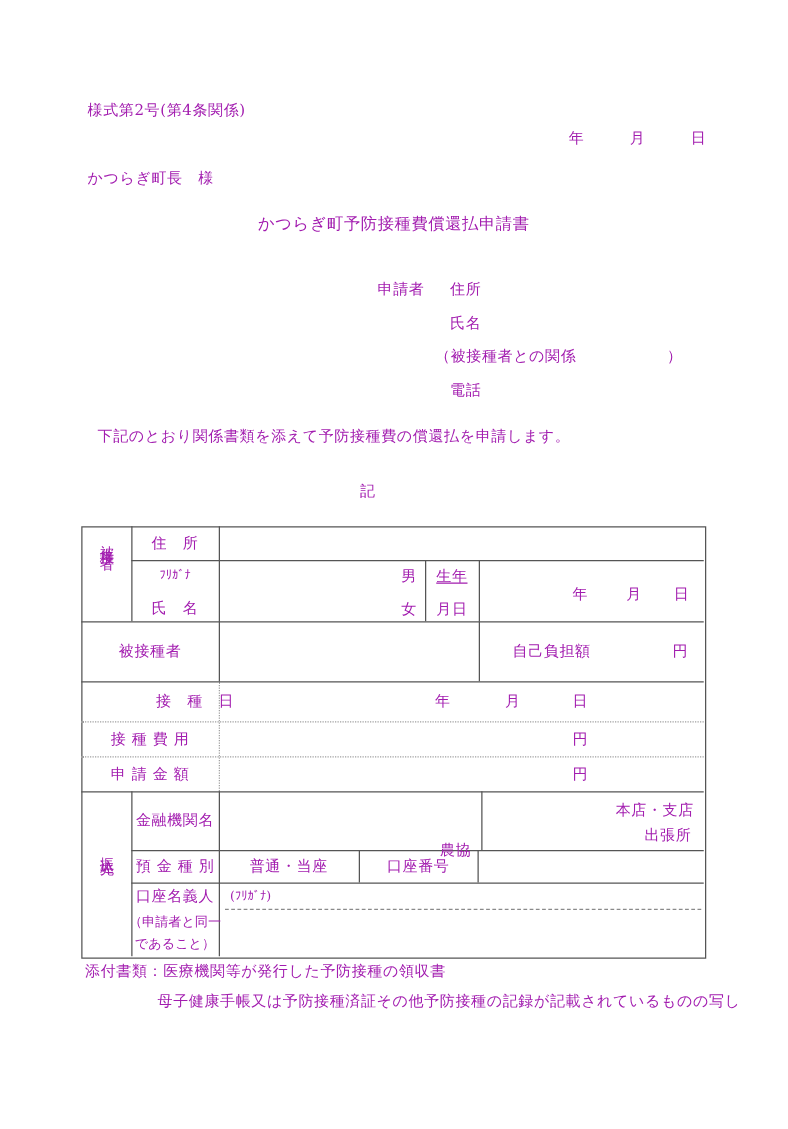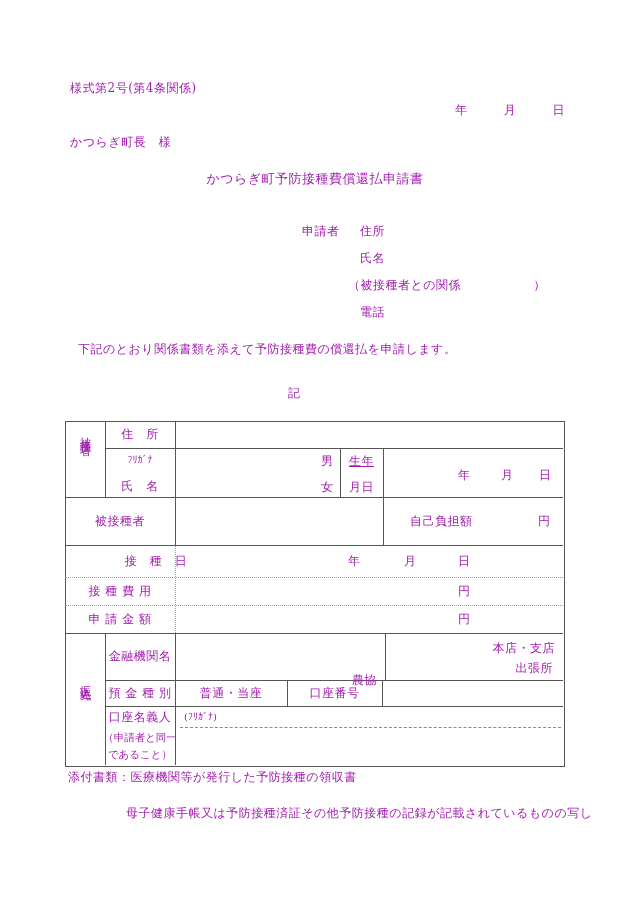--- a/index.html
+++ b/index.html
@@ -115,15 +115,15 @@
   <div class="abs t right" style="left:385px;top:660px;width:168px;">出張所</div>
   <div class="abs t center" style="left:105px;top:680px;width:70px;line-height:26px;">預 金 種 別</div>
   <div class="abs t center" style="left:175px;top:680px;width:112px;line-height:26px;">普通・当座</div>
   <div class="abs t center" style="left:287px;top:680px;width:95px;line-height:26px;">口座番号</div>
   <div class="abs t center" style="left:105px;top:709px;width:70px;">口座名義人</div>
   <div class="abs tiny center" style="left:98px;top:731px;width:84px;">（申請者と同一</div>
   <div class="abs tiny center" style="left:105px;top:748px;width:70px;">であること）</div>
   <div class="abs small" style="left:184px;top:711px;text-align:center;">(ﾌﾘｶﾞﾅ)</div>
 
   <div class="abs t" style="left:68px;top:769px;">添付書類：医療機関等が発行した予防接種の領収書</div>
-  <div class="abs t" style="left:126px;top:793px;margin-top:12px;">母子健康手帳又は予防接種済証その他予防接種の記録が記載されているものの写し</div>
+  <div class="abs t" style="left:126px;top:793px;">母子健康手帳又は予防接種済証その他予防接種の記録が記載されているものの写し</div>
 
 </div>
 
 </body></html>

